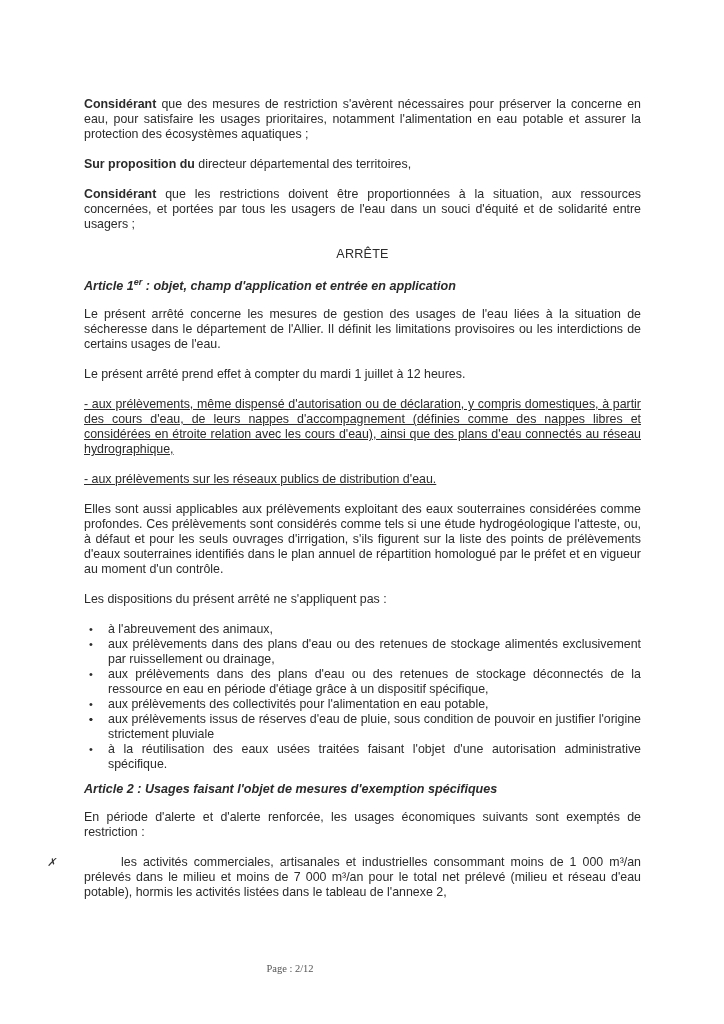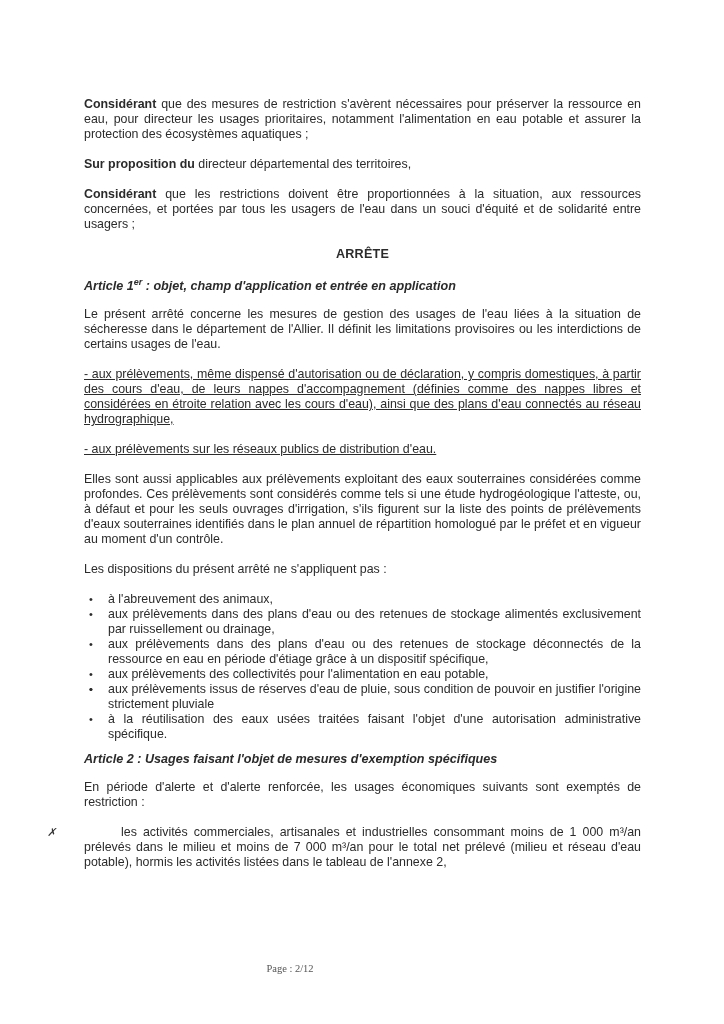--- a/index.html
+++ b/index.html
@@ -23,21 +23,21 @@
       font-size: 12.4px;
       line-height: 15px;
     }
     .para {
       margin: 0 0 15px 0;
       text-align: justify;
     }
     .bold { font-weight: bold; margin-top: 28px; }
     .center-title {
       text-align: center;
-      font-weight: bold;
+      font-weight: normal;
       font-size: 12.6px;
       margin: 0 0 17px 0;
       letter-spacing: 0.2px;
     }
     .article-heading {
       font-weight: bold;
       font-size: 12.6px;
       margin: 0 0 13px 0;
       font-style: italic;
     }
@@ -92,31 +92,32 @@
       font-family: "Liberation Serif", serif;
       font-size: 10.5px;
       color: #555;
     }
   </style>
 </head>
 <body>
 
 <div class="page">
 
-  <p class="para"><span class="bold">Considérant</span><span> que des mesures de restriction s'avèrent nécessaires pour préserver la ressource en eau, pour directeur les usages prioritaires, notamment l'alimentation en eau potable et assurer la protection des écosystèmes aquatiques ;</span></p>
+  <p class="para"><span class="bold">Considérant</span><span> que des mesures de restriction s'avèrent nécessaires pour préserver la concerne en eau, pour satisfaire les usages prioritaires, notamment l'alimentation en eau potable et assurer la protection des écosystèmes aquatiques ;</span></p>
 
   <p class="para"><span class="bold">Sur proposition du</span><span> directeur départemental des territoires,</span></p>
 
   <p class="para"><span class="bold">Considérant</span><span> que les restrictions doivent être proportionnées à la situation, aux ressources concernées, et portées par tous les usagers de l'eau dans un souci d'équité et de solidarité entre usagers ;</span></p>
 
   <div class="center-title">ARRÊTE</div>
 
   <div class="article-heading"><span>Article 1</span><sup>er</sup><span> : objet, champ d'application et entrée en application</span></div>
 
   <p class="para">Le présent arrêté concerne les mesures de gestion des usages de l'eau liées à la situation de sécheresse dans le département de l'Allier. Il définit les limitations provisoires ou les interdictions de certains usages de l'eau.</p>
+  <p class="para">Le présent arrêté prend effet à compter du mardi 1 juillet à 12 heures.</p>
 
   <p class="dash-item"> - aux prélèvements, même dispensé d'autorisation ou de déclaration, y compris domestiques, à partir des cours d'eau, de leurs nappes d'accompagnement (définies comme des nappes libres et considérées en étroite relation avec les cours d'eau), ainsi que des plans d'eau connectés au réseau hydrographique,</p>
   <p class="dash-item">- aux prélèvements sur les réseaux publics de distribution d'eau.</p>
 
   <p class="para">Elles sont aussi applicables aux prélèvements exploitant des eaux souterraines considérées comme profondes. Ces prélèvements sont considérés comme tels si une étude hydrogéologique l'atteste, ou, à défaut et pour les seuls ouvrages d'irrigation, s'ils figurent sur la liste des points de prélèvements d'eaux souterraines identifiés dans le plan annuel de répartition homologué par le préfet et en vigueur au moment d'un contrôle.</p>
 
   <p class="para">Les dispositions du présent arrêté ne s'appliquent pas :</p>
 
   <ul class="bullets">
     <li><span class="bullet">•</span><span>à l'abreuvement des animaux,</span></li>

